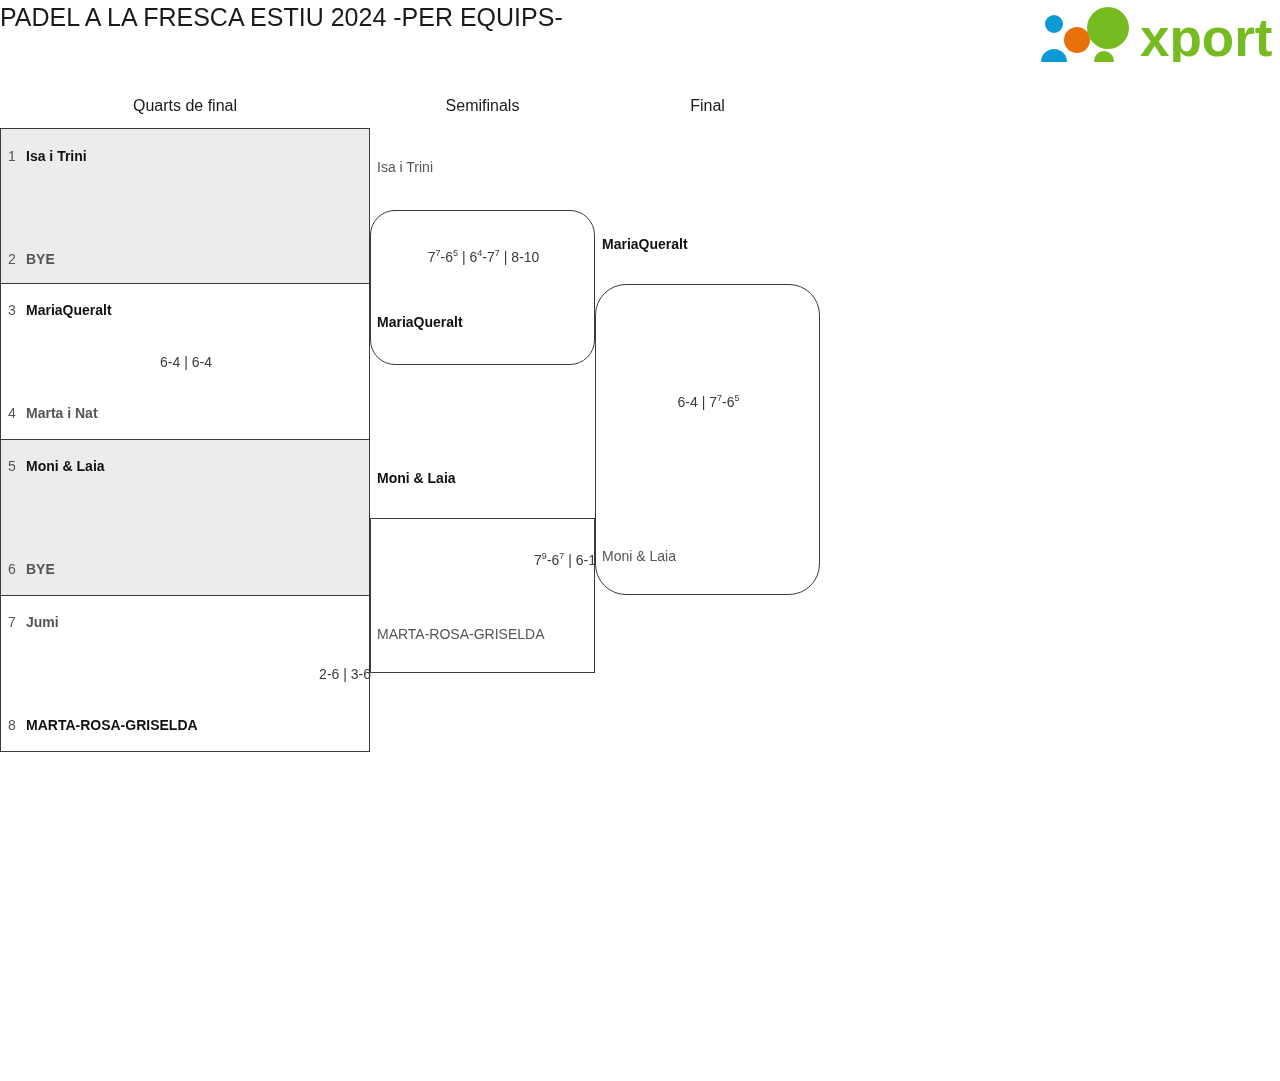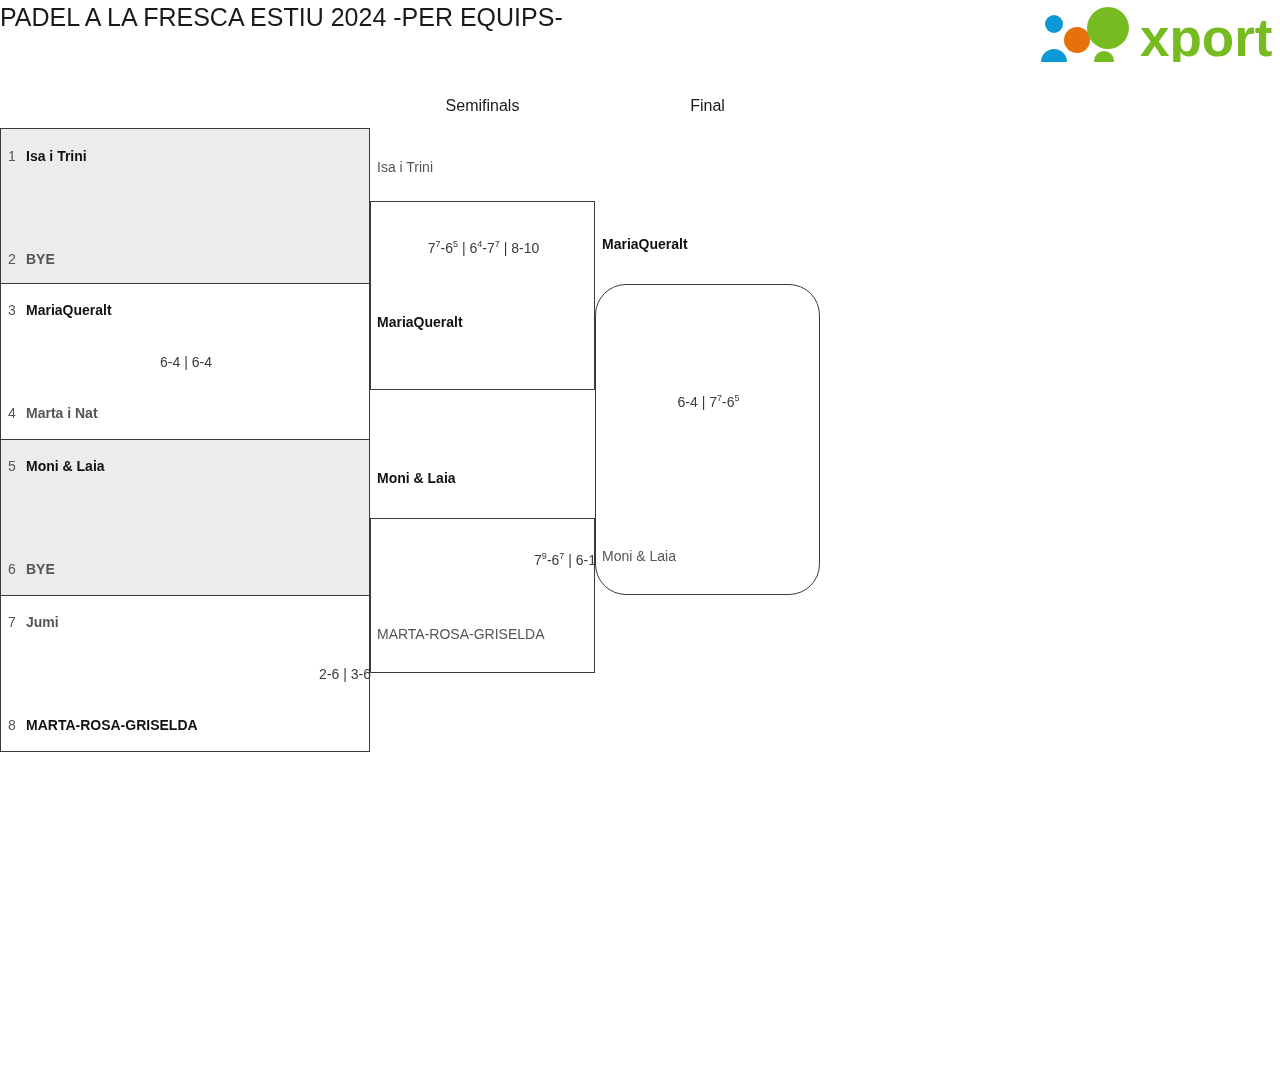--- a/index.html
+++ b/index.html
@@ -103,20 +103,21 @@
         <circle cx="22" cy="20" r="9" fill="#0c9ad6"></circle>
         <circle cx="45" cy="36" r="13" fill="#e8700a"></circle>
         <circle cx="22" cy="58" r="13" fill="#0c9ad6"></circle>
         <circle cx="76" cy="24" r="21" fill="#76bc21"></circle>
         <circle cx="72" cy="57" r="10" fill="#76bc21"></circle>
       </g>
       <text x="108" y="52" font-family="Liberation Sans, sans-serif" font-size="53" font-weight="700" fill="#76bc21">xporty</text>
     </svg>
   </div>
 
+  <div class="round-header" style="left:0px; top:97px; width:370px;">Quarts de final</div>
   <div class="round-header" style="left:370px; top:97px; width:225px;">Semifinals</div>
   <div class="round-header" style="left:595px; top:97px; width:225px;">Final</div>
 
   <div class="match-box shaded" style="left:0px; top:128px; width:370px; height:156px;">
     <div class="seed" style="left:7px;  top:19px;">1</div>
     <div class="pname win" style="left:25px; top:19px;">Isa i Trini</div>
     <div class="seed" style="left:7px;  top:122px;">2</div>
     <div class="pname lose" style="left:25px; top:122px;">BYE</div>
     <div class="score" style="left:0px; top:70px; width:370px; text-align:center;"></div>
   </div>
@@ -140,21 +141,21 @@
   <div class="match-box no-top" style="left:0px; top:596px; width:370px; height:156px;">
     <div class="seed" style="left:7px;  top:18px;">7</div>
     <div class="pname lose" style="left:25px; top:18px;">Jumi</div>
     <div class="seed" style="left:7px;  top:121px;">8</div>
     <div class="pname win" style="left:25px; top:121px;">MARTA-ROSA-GRISELDA</div>
     <div class="score" style="left:0px; top:70px; width:370px; text-align:right;">2-6 | 3-6</div>
   </div>
 
   <div class="float-name lose" style="left:377px; top:159px;">Isa i Trini</div>
 
-  <div class="match-box" style="left:370px; top:201px; width:225px; height:189px;">
+  <div class="match-box" style="left:370px; top:210px; width:225px; height:155px;border-radius:25px;">
     <div class="score" style="left:0px; top:38px; width:225px; text-align:center;">
       <span>7<sup>7</sup>-6<sup>5</sup></span><span> | </span><span>6<sup>4</sup>-7<sup>7</sup></span><span> | </span><span>8-10</span>
     </div>
   </div>
 
   <div class="float-name win" style="left:377px; top:314px;">MariaQueralt</div>
 
   <div class="float-name win" style="left:377px; top:470px;">Moni &amp; Laia</div>
 
   <div class="match-box" style="left:370px; top:518px; width:225px; height:155px;">

